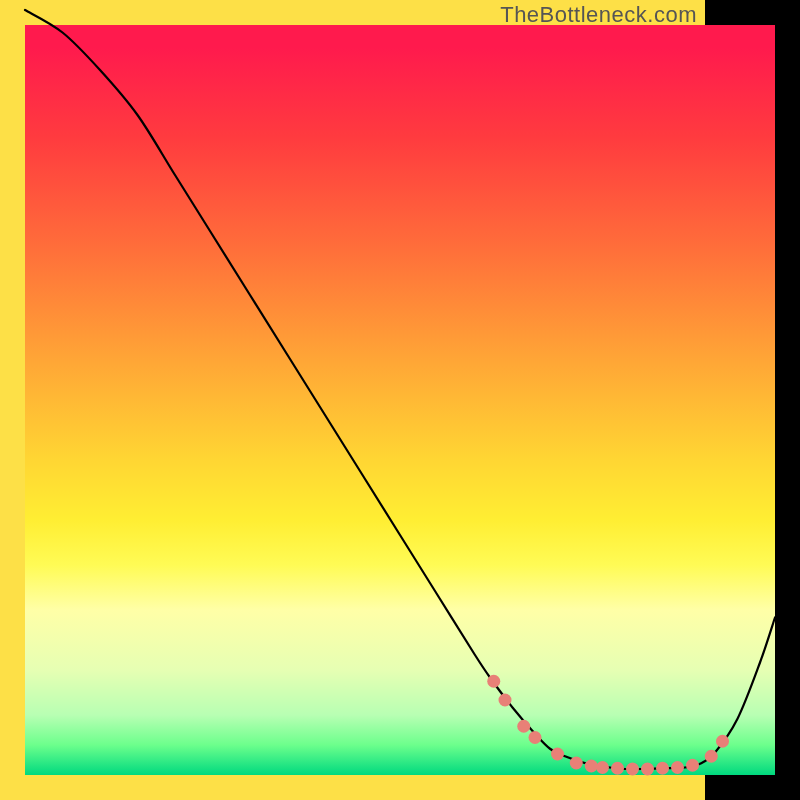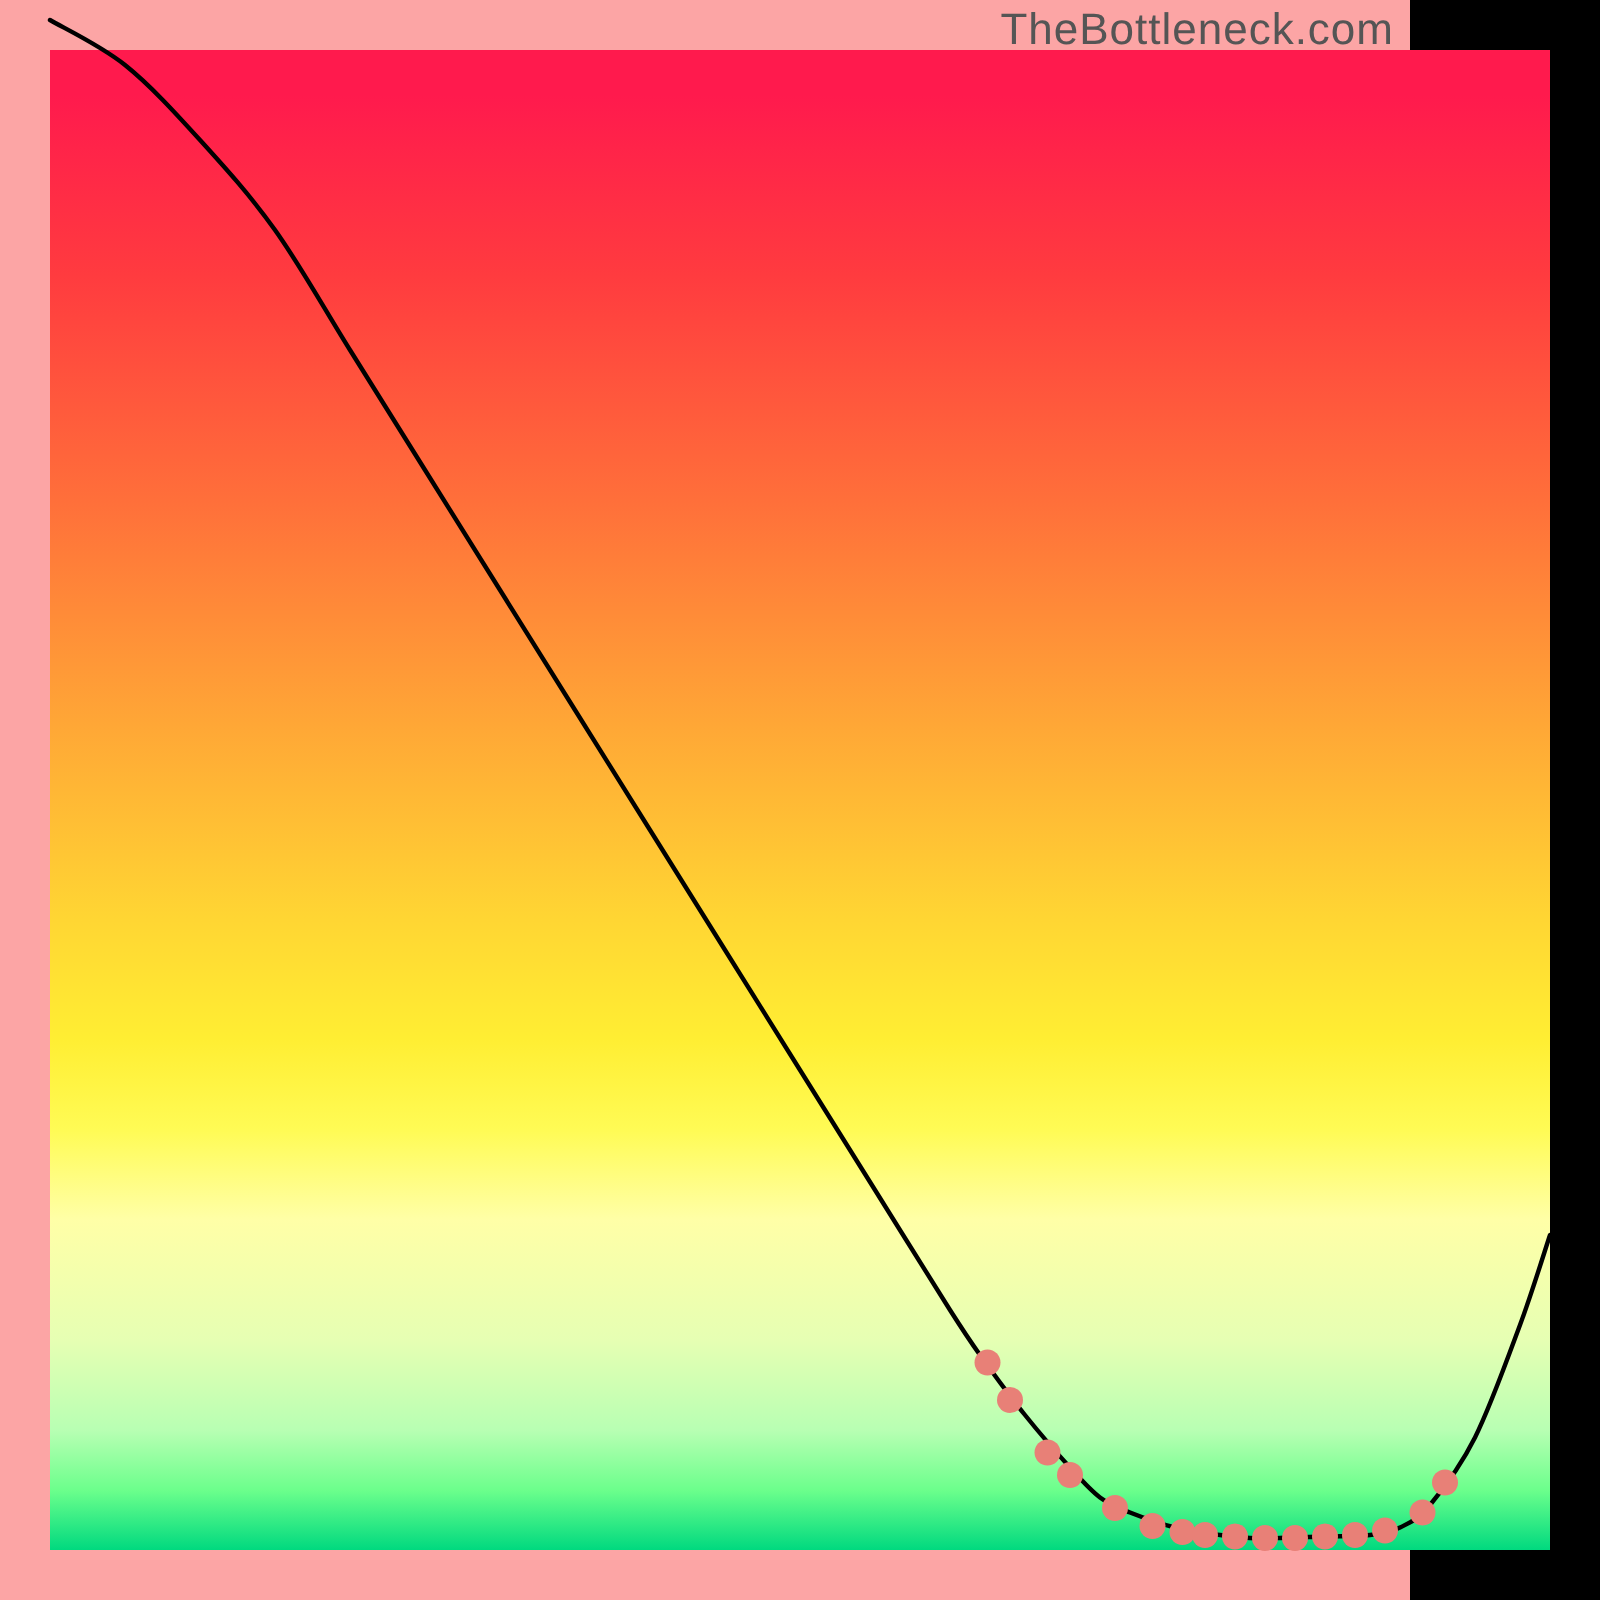--- a/index.html
+++ b/index.html
@@ -8,21 +8,21 @@
     width: 800px;
     height: 800px;
     background: #000;
     font-family: Arial, Helvetica, sans-serif;
     overflow: hidden;
   }
   .frame {
     position: relative;
     width: 705px;
     height: 800px;
-    background: #fca5a5;
+    background: #fde047;
     text-align: right;
   }
   .watermark {
     position: absolute;
     top: 2px;
     right: 8px;
     color: #555;
     font-size: 22px;
     font-weight: 500;
     letter-spacing: 0.5px;

